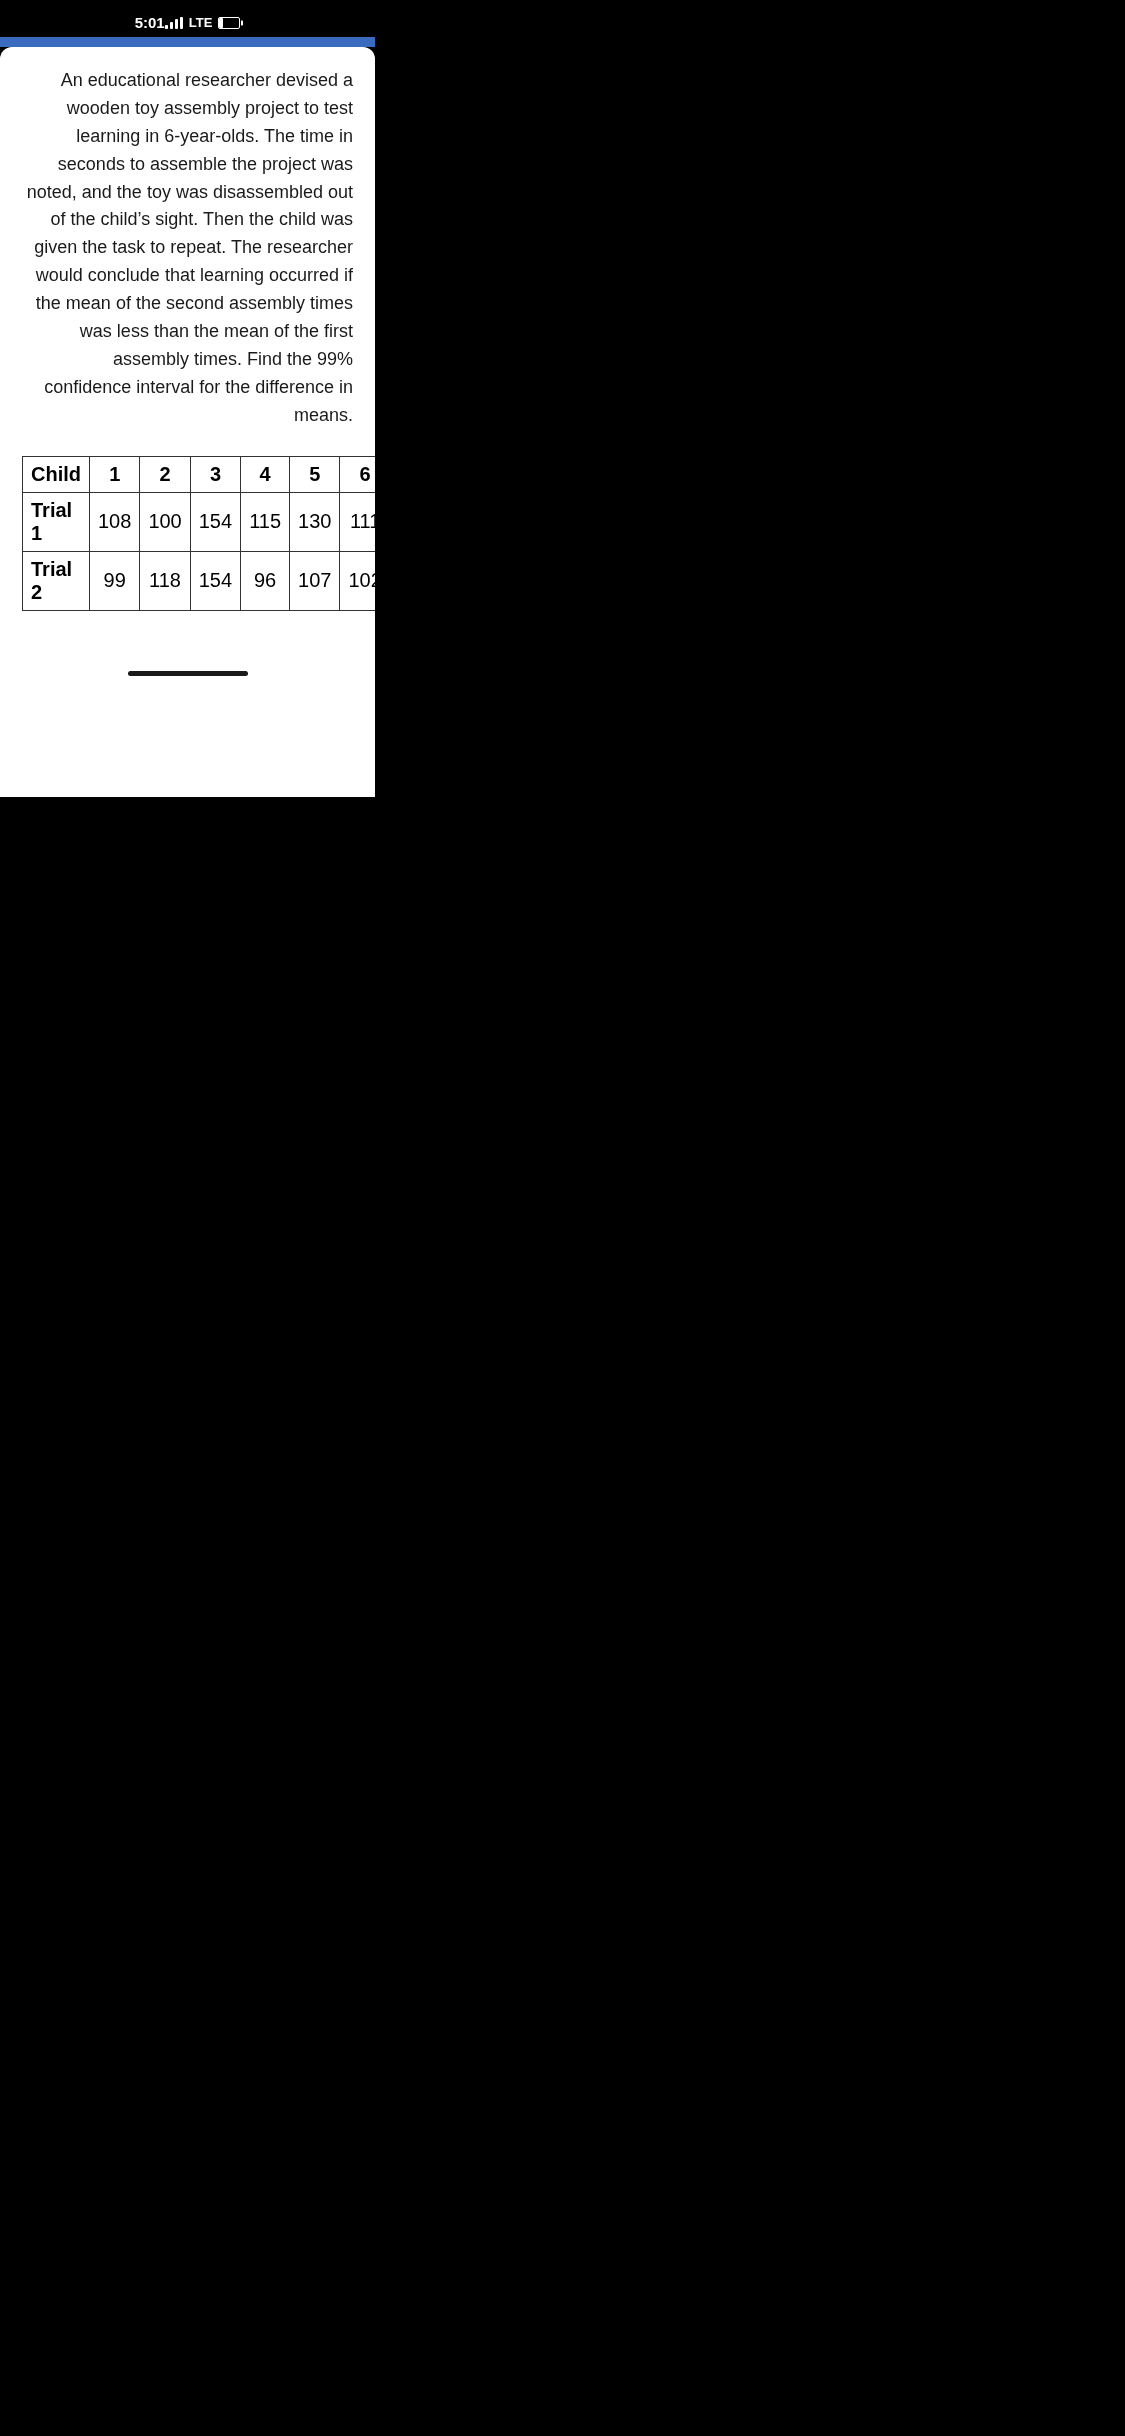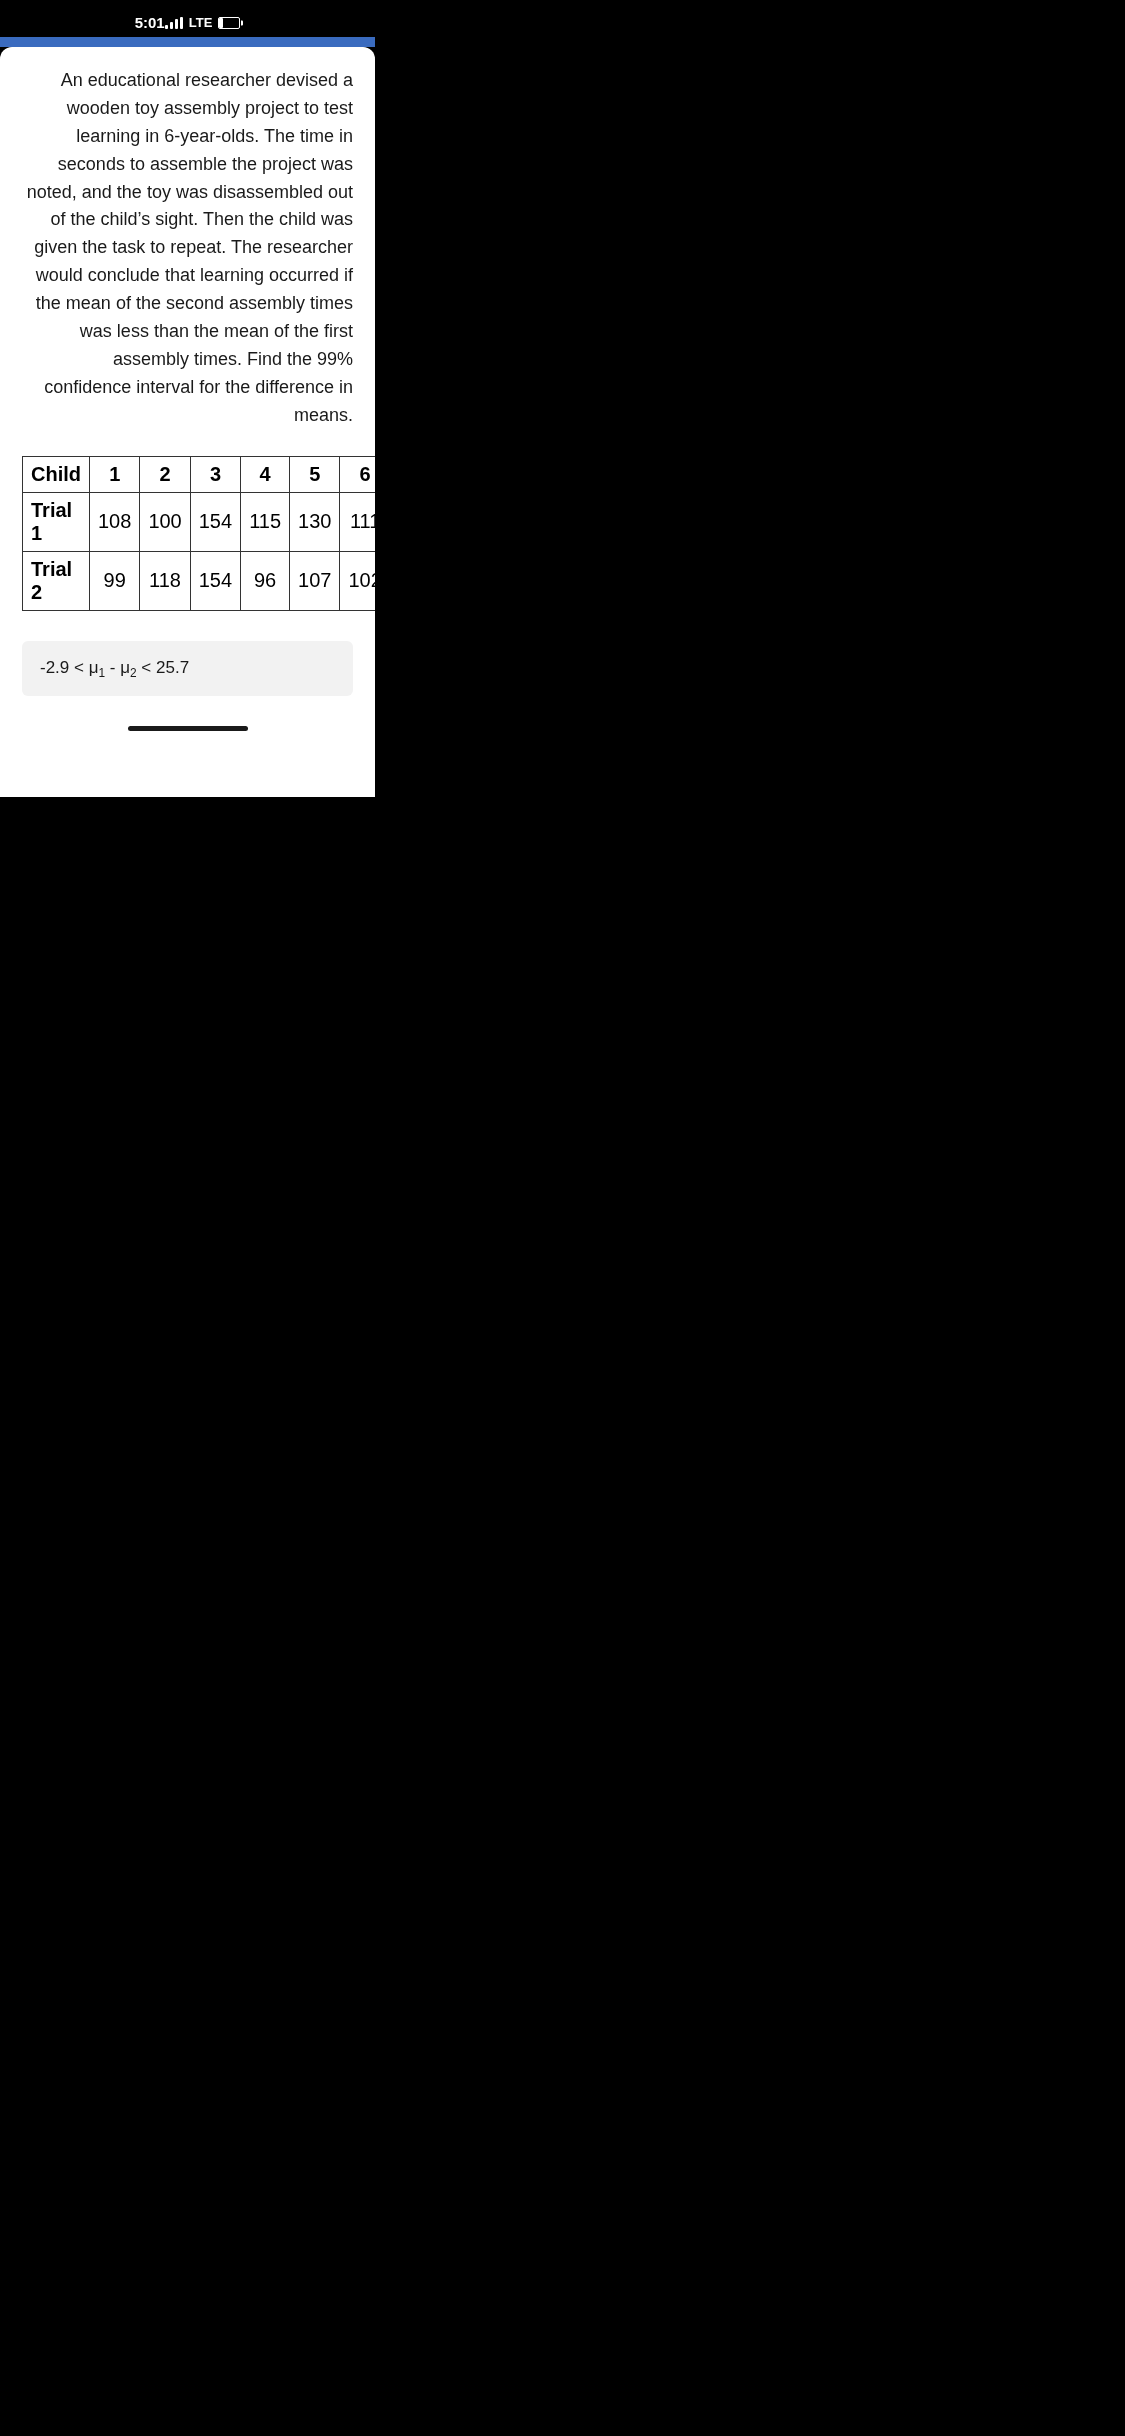--- a/index.html
+++ b/index.html
@@ -256,24 +256,19 @@
           <td>96</td>
           <td>107</td>
           <td>102</td>
           <td>110</td>
         </tr>
       </tbody>
     </table>
   </div>
 
   <div class="answers-section">
-    <div class="answer-option">
-      <span class="answer-text">
-        -2.9 &lt; μ<sub>1</sub> - μ<sub>2</sub> &lt; 25.7
-      </span>
-    </div>
   </div>
 
   <div class="bottom-indicator">
     <div class="home-bar"></div>
   </div>
 
 </div>
 
 </body></html>

